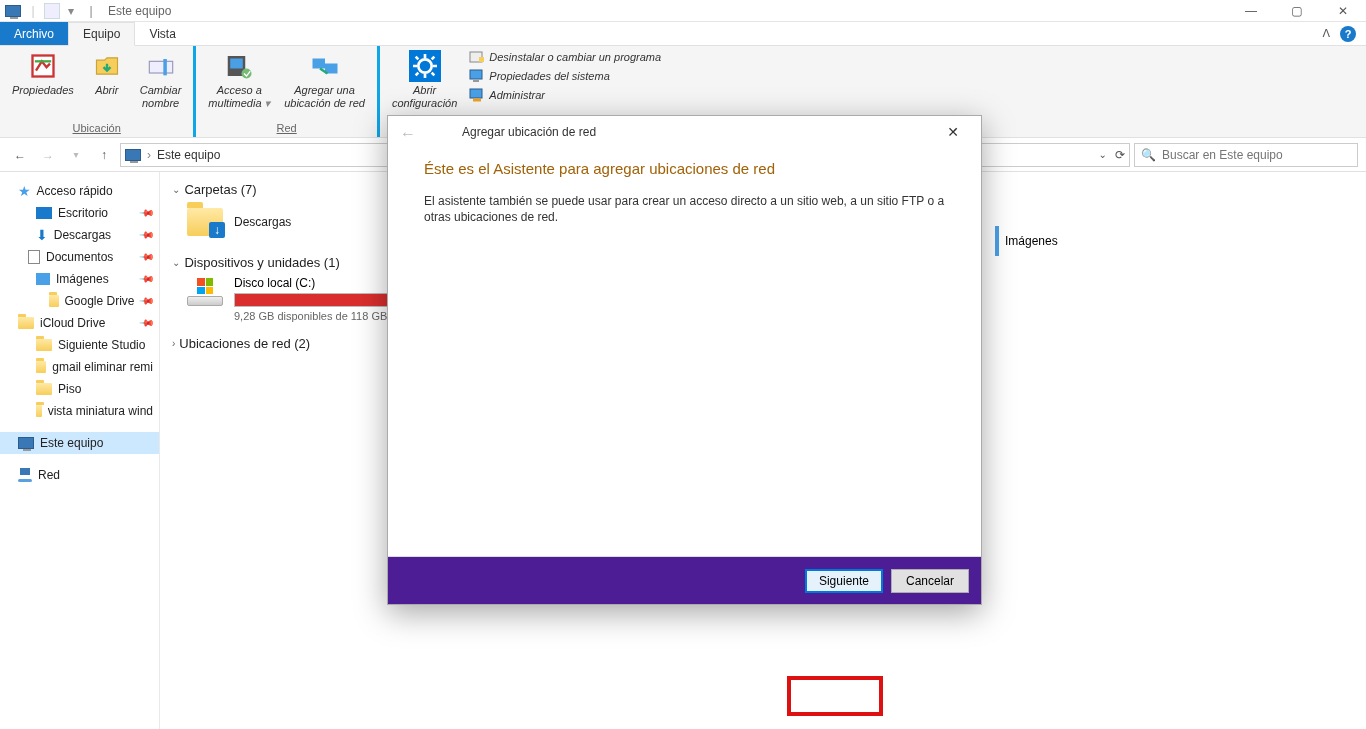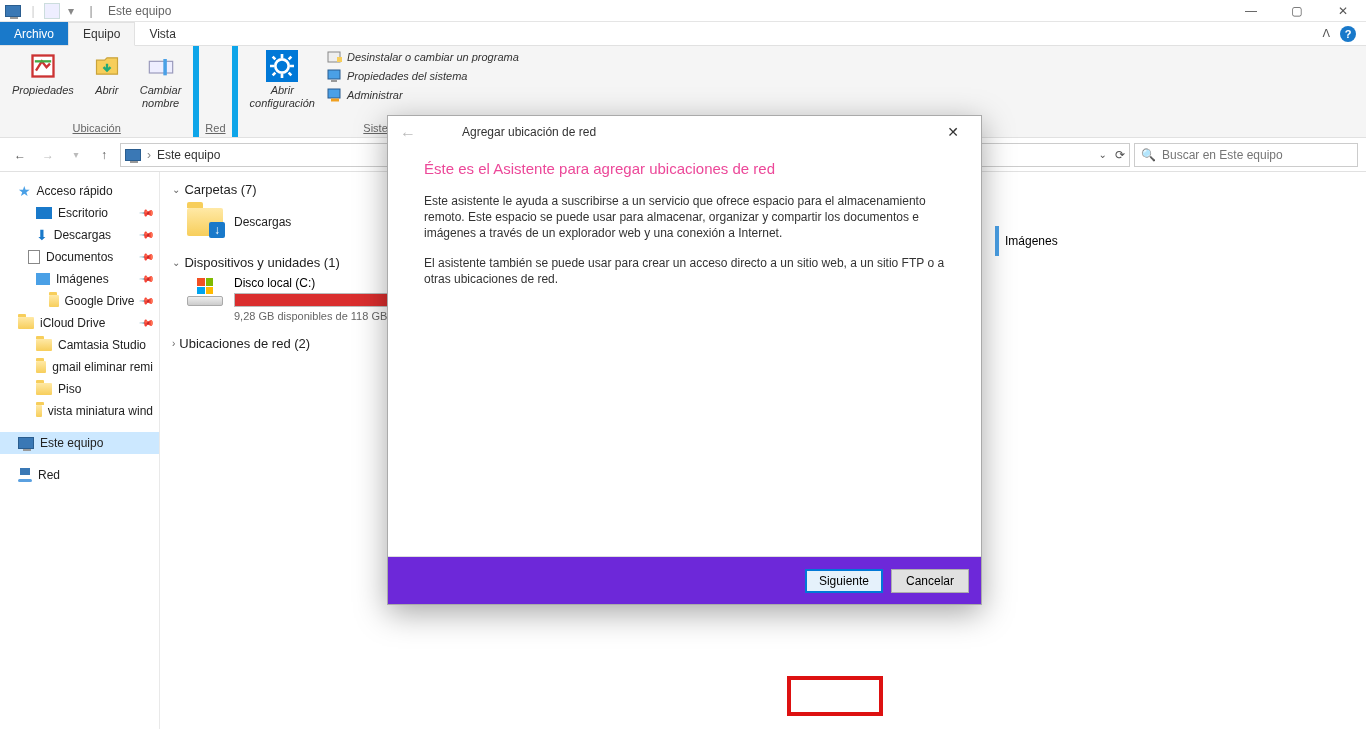--- a/index.html
+++ b/index.html
@@ -16,21 +16,21 @@
 
 .ribbon-tabs { height: 24px; display: flex; align-items: stretch; border-bottom: 1px solid #e1e1e1; background: #fff; position: relative; }
 .ribbon-tab { padding: 0 14px; display: flex; align-items: center; font-size: 12px; color: #333; cursor: default; }
 .ribbon-tab.file { background: #1979ca; color: #fff; }
 .ribbon-tab.active { background: #f5f5f5; border: 1px solid #e1e1e1; border-bottom: 1px solid #f5f5f5; margin-bottom: -1px; }
 .ribbon-collapse { margin-left: auto; display: flex; align-items: center; gap: 10px; padding-right: 10px; color: #555; }
 .help-circle { width: 16px; height: 16px; border-radius: 50%; background: #1979ca; color: #fff; display: flex; align-items: center; justify-content: center; font-size: 11px; font-weight: bold; }
 
 
 .ribbon { height: 92px; background: #f5f5f5; border-bottom: 1px solid #e1e1e1; display: flex; }
-.ribbon-group { display: flex; flex-direction: column; border-right: 6px solid #0ea5e9; padding: 2px 6px 0 6px; }
+.ribbon-group { display: flex; flex-direction: column; border-right: 3px solid #0ea5e9; padding: 2px 6px 0 6px; }
 .ribbon-group .buttons { flex: 1; display: flex; align-items: flex-start; gap: 2px; }
 .ribbon-group .label { text-align: center; font-size: 11px; color: #666; padding: 2px 0 3px; text-decoration: underline; }
 .ribbon-btn { display: flex; flex-direction: column; align-items: center; justify-content: flex-start; padding: 2px 6px; min-width: 50px; cursor: default; }
 .ribbon-btn .ricon { width: 32px; height: 32px; display: flex; align-items: center; justify-content: center; margin-bottom: 2px; }
 .ribbon-btn .rlabel { font-size: 11px; text-align: center; line-height: 13px; color: #333; white-space: pre-line; font-style: italic; }
 .ribbon-btn.small { flex-direction: row; min-width: auto; padding: 1px 4px; align-items: center; }
 .ribbon-btn.small .ricon { width: 16px; height: 16px; margin: 0 4px 0 0; }
 .ribbon-btn.small .rlabel { white-space: nowrap; }
 .ribbon-col { display: flex; flex-direction: column; gap: 1px; }
 
@@ -89,23 +89,23 @@
 
 .content-right-img { position: absolute; left: 995px; top: 226px; font-size: 12px; display:flex; align-items:center; gap:6px;}
 
 
 .dialog-overlay { position: absolute; left: 387px; top: 115px; width: 595px; height: 490px; background: #fff; box-shadow: 0 8px 30px rgba(0,0,0,0.35); border: 1px solid #aaa; display:flex; flex-direction:column;}
 .dlg-titlebar { height: 32px; display:flex; align-items:center; padding: 0 8px;}
 .dlg-back { color: #bbb; font-size: 16px; margin-right: 26px; margin-left: 4px;}
 .dlg-title { font-size: 12px; color: #333; margin-left: 20px; }
 .dlg-close { margin-left: auto; width: 40px; height: 28px; display:flex;align-items:center;justify-content:center; color:#333; font-size:14px;}
 .dlg-body { flex:1; padding: 12px 36px 0 36px; }
-.dlg-heading { color: #ec4899; font-size: 15px; margin-bottom: 16px; }
+.dlg-heading { color: #a16207; font-size: 15px; margin-bottom: 16px; }
 .dlg-text { font-size: 12px; color: #333; line-height: 16px; margin-bottom: 14px; }
-.dlg-footer { height: 48px; background: #6d28d9; border-top:1px solid #ddd; display:flex; align-items:center; justify-content:flex-end; padding: 0 12px; gap: 8px;}
+.dlg-footer { height: 48px; background: #4c1d95; border-top:1px solid #ddd; display:flex; align-items:center; justify-content:flex-end; padding: 0 12px; gap: 8px;}
 .dlg-btn { min-width: 78px; height: 24px; border:1px solid #adadad; background:#e1e1e1; font-size:12px; display:flex;align-items:center;justify-content:center; padding: 0 12px;}
 .dlg-btn.primary { border: 2px solid #0078d7; background:#e5f1fb;}
 .highlight-box { position:absolute; border: 4px solid #d11; pointer-events:none; }
 
 .sep { color: #888; }
 </style>
 </head>
 <body>
 
 <div class="titlebar">
@@ -173,20 +173,43 @@
           </div>
         <div class="rlabel">Cambiar
 nombre</div>
       </div>
     </div>
     <div class="label">Ubicación</div>
   </div>
 
   <div class="ribbon-group">
     <div class="buttons">
+      <div class="ribbon-btn">
+        <div class="ricon">
+            <svg width="30" height="30" viewBox="0 0 24 24">
+              <rect x="3" y="4" width="14" height="16" fill="#555"></rect>
+              <rect x="5" y="6" width="10" height="8" fill="#4aa0e6"></rect>
+              <circle cx="18" cy="18" r="4" fill="#7b7"></circle>
+              <path d="M16 18 l2 2 l3 -4" stroke="#fff" fill="none"></path>
+            </svg>
+          </div>
+        <div class="rlabel"><span>Acceso a
+multimedia</span> <span class="sep">▾</span></div>
+      </div>
+      <div class="ribbon-btn">
+        <div class="ricon">
+            <svg width="30" height="30" viewBox="0 0 24 24">
+              <rect x="2" y="6" width="10" height="8" fill="#4aa0e6"></rect>
+              <rect x="12" y="10" width="10" height="8" fill="#4aa0e6"></rect>
+              <path d="M8 14 l6 4" stroke="#2a7" stroke-width="2"></path>
+            </svg>
+          </div>
+        <div class="rlabel">Agregar una
+ubicación de red</div>
+      </div>
     </div>
     <div class="label">Red</div>
   </div>
 
   <div class="ribbon-group" style="border-right:none">
     <div class="buttons">
       <div class="ribbon-btn">
         <div class="ricon">
             <svg width="32" height="32" viewBox="0 0 24 24">
               <rect width="24" height="24" fill="#0078d7"></rect>
@@ -284,21 +307,21 @@
         <span>Google Drive</span>
         <span class="pin">📌</span>
       </div>
     <div class="nav-item" style="">
         <span class="folder-ico"></span>
         <span>iCloud Drive</span>
         <span class="pin">📌</span>
       </div>
     <div class="nav-item" style="padding-left:36px">
         <span class="folder-ico"></span>
-        <span>Camtasia Studio</span>
+        <span>Siguiente Studio</span>
       </div>
     <div class="nav-item" style="padding-left:36px">
         <span class="folder-ico"></span>
         <span>gmail eliminar remi</span>
       </div>
     <div class="nav-item" style="padding-left:36px">
         <span class="folder-ico"></span>
         <span>Piso</span>
       </div>
     <div class="nav-item" style="padding-left:36px">
@@ -383,21 +406,20 @@
 </div>
 
 <div class="dialog-overlay">
   <div class="dlg-titlebar">
     <span class="dlg-back">←</span>
     <span class="dlg-title">Agregar ubicación de red</span>
     <div class="dlg-close">✕</div>
   </div>
   <div class="dlg-body">
     <div class="dlg-heading">Éste es el Asistente para agregar ubicaciones de red</div>
-    <div class="dlg-text">Este asistente le ayuda a suscribirse a un servicio que ofrece espacio para el almacenamiento remoto. Este espacio se puede usar para almacenar, organizar y compartir los documentos e imágenes a través de un explorador web y una conexión a Internet.</div>
     <div class="dlg-text">El asistente también se puede usar para crear un acceso directo a un sitio web, a un sitio FTP o a otras ubicaciones de red.</div>
   </div>
   <div class="dlg-footer">
     <div class="dlg-btn primary">Siguiente</div>
     <div class="dlg-btn">Cancelar</div>
   </div>
 </div>
 
 <div class="highlight-box" style="left:787px; top:676px; width:96px; height:40px;"></div>
 

